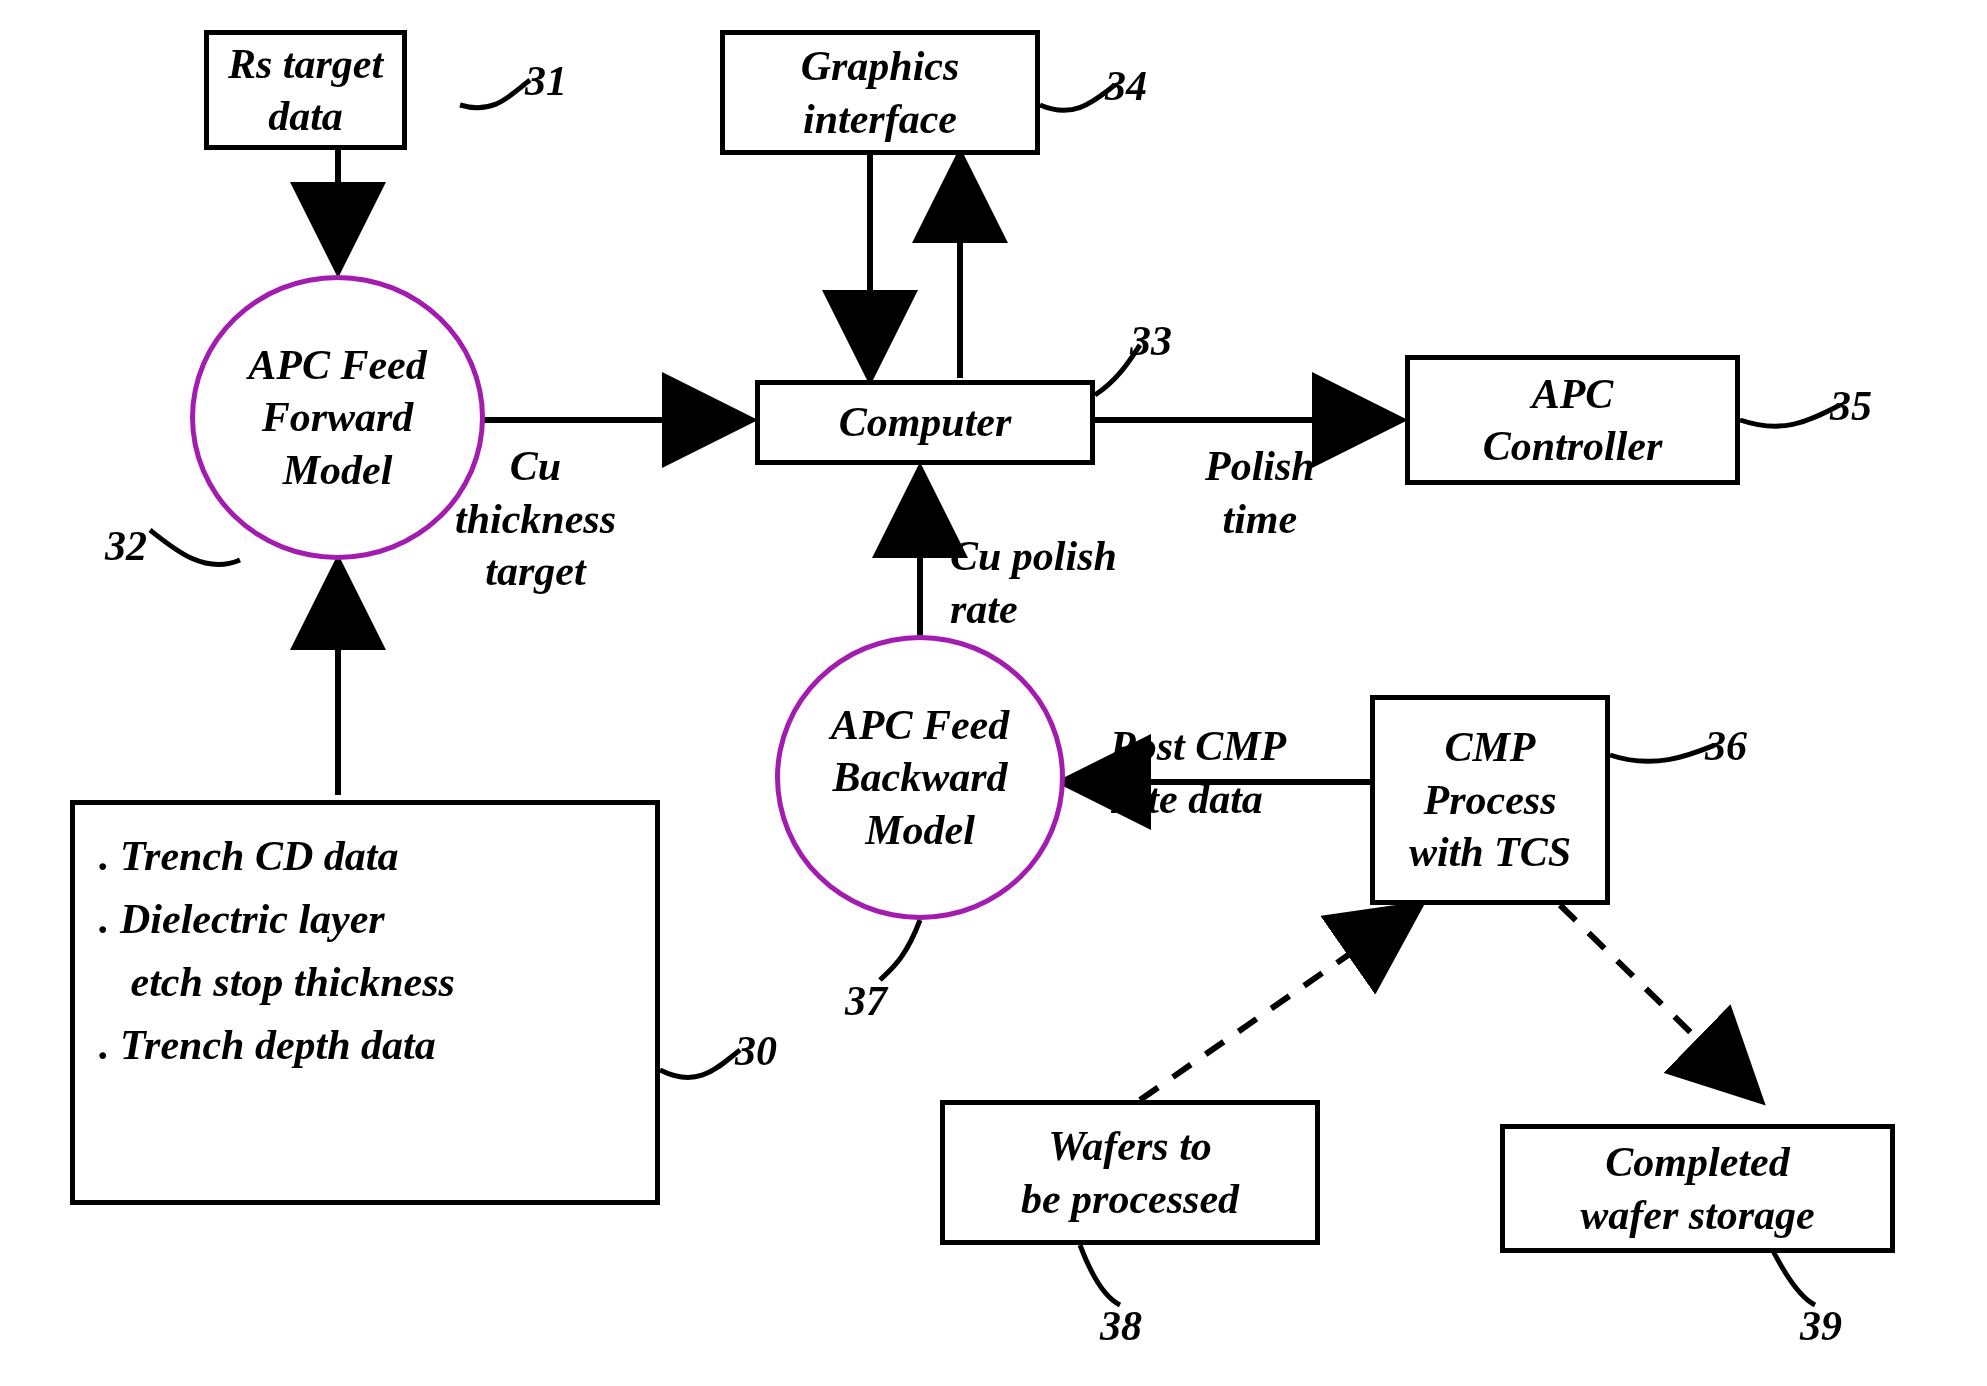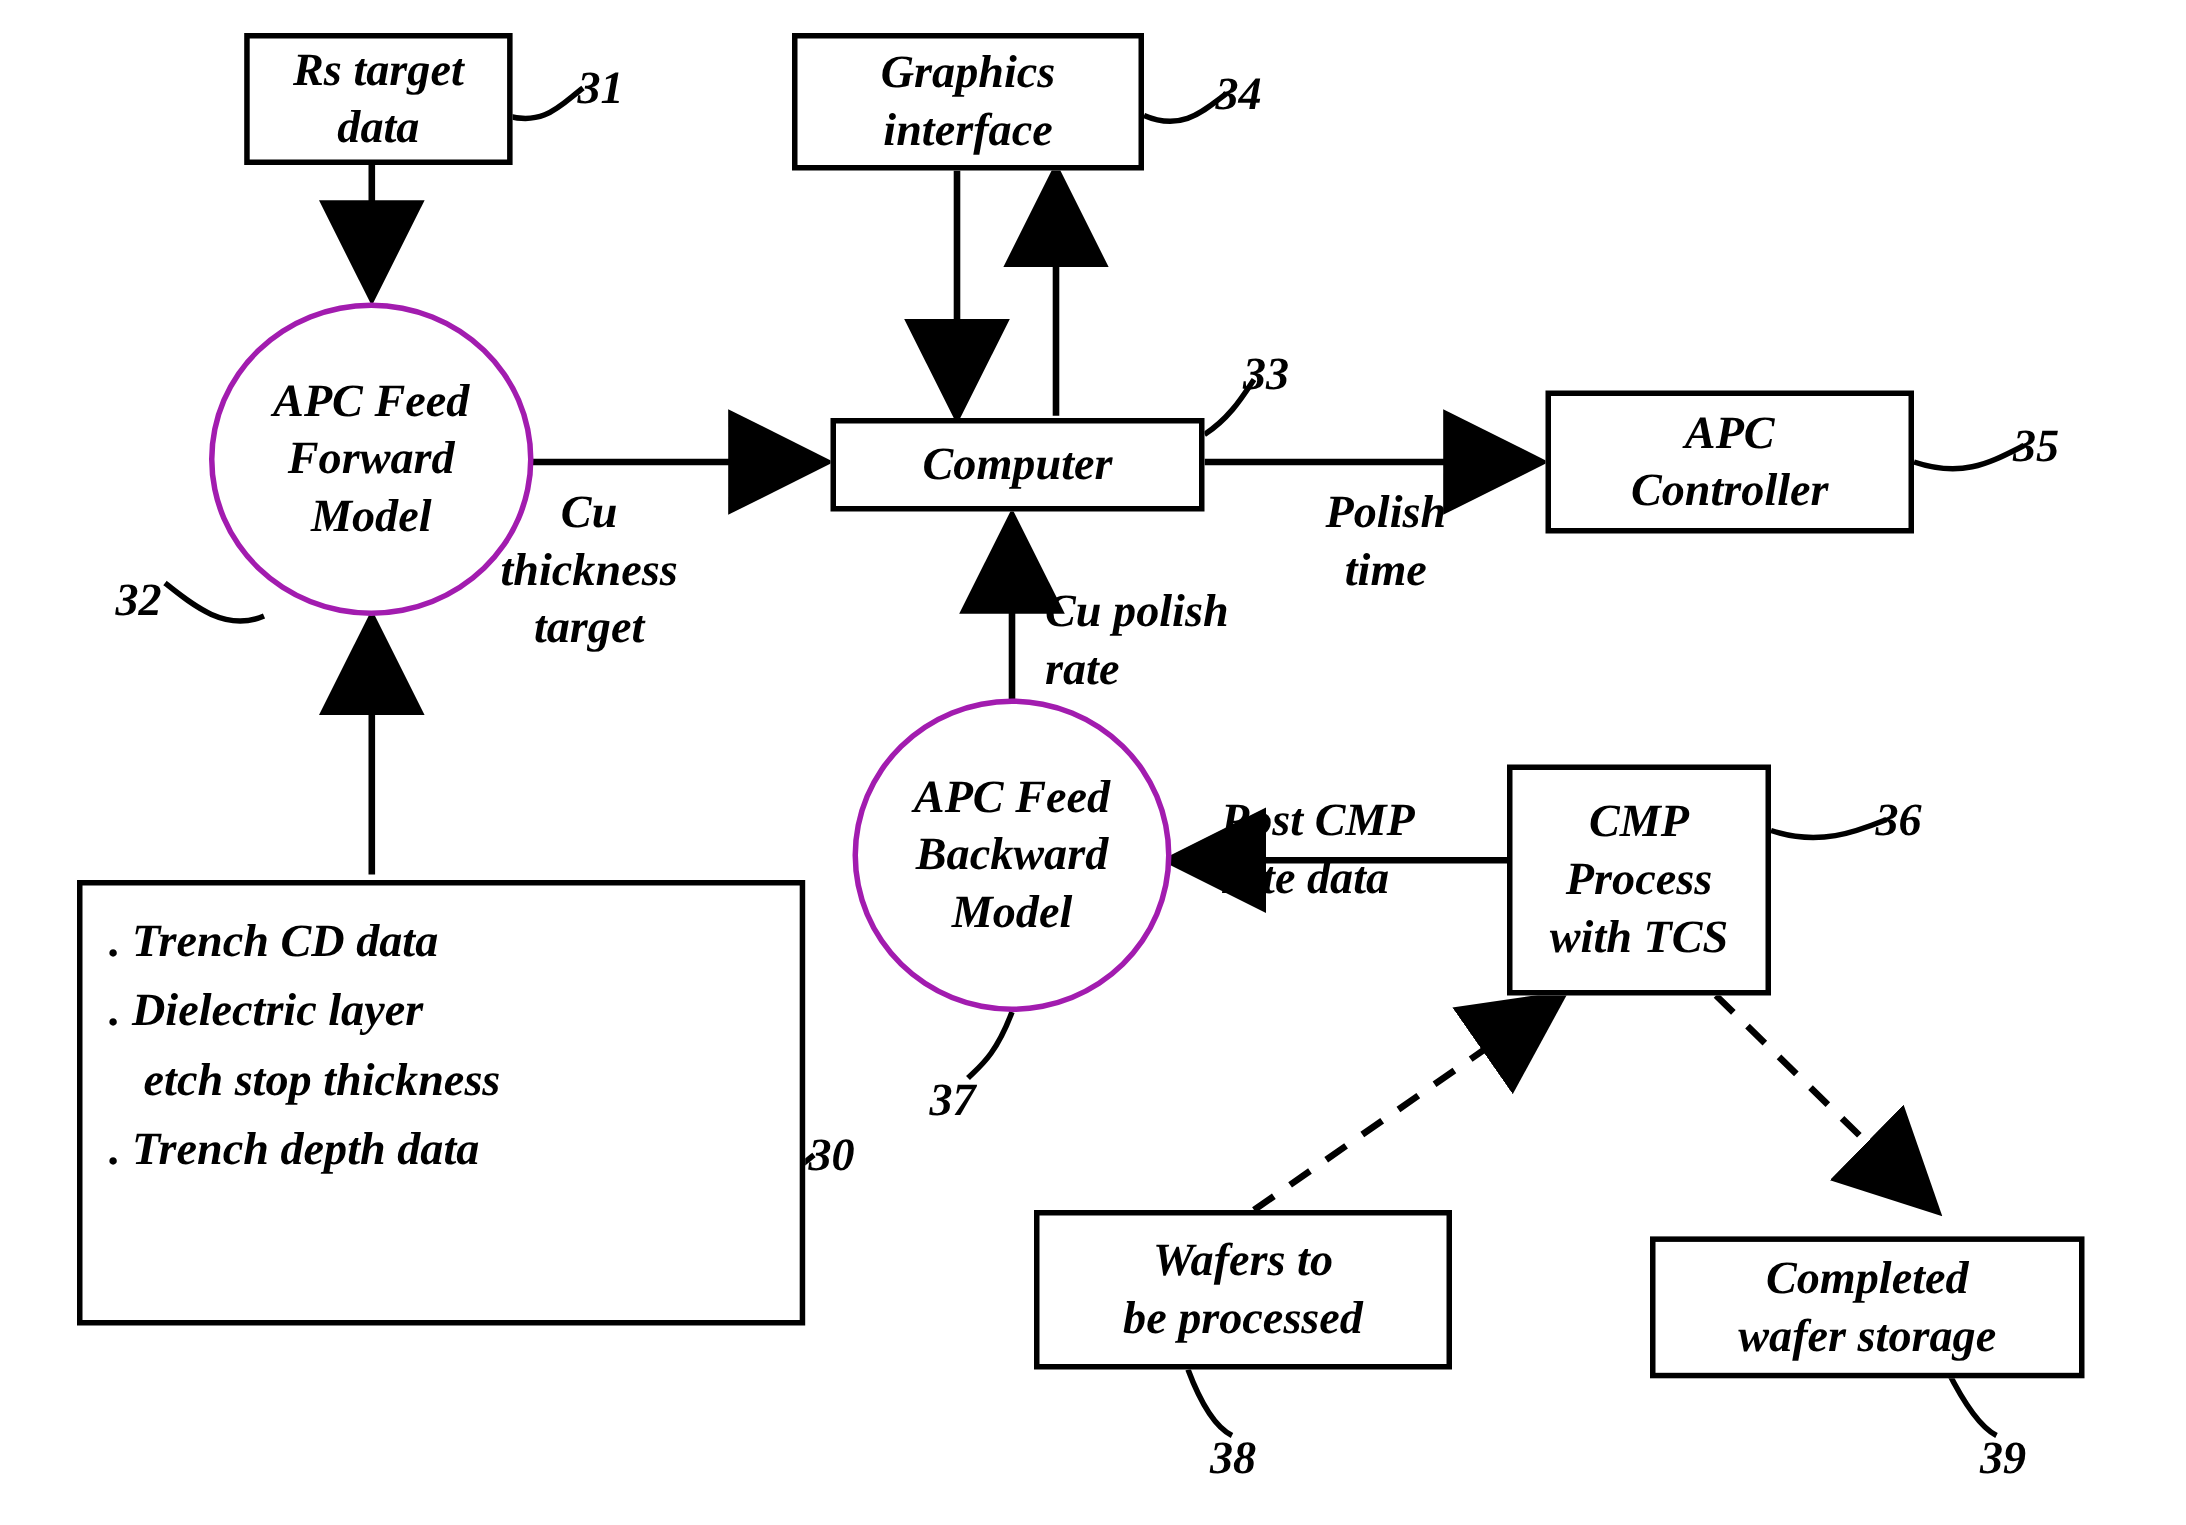--- a/index.html
+++ b/index.html
@@ -55,32 +55,32 @@
     <path d="M 660 1070 C 700 1090 720 1065 740 1050" stroke="#000" stroke-width="5" fill="none"></path>
     <path d="M 1040 105 C 1075 120 1095 100 1115 85" stroke="#000" stroke-width="5" fill="none"></path>
     <path d="M 1095 395 C 1118 380 1130 360 1140 345" stroke="#000" stroke-width="5" fill="none"></path>
     <path d="M 1740 420 C 1785 435 1810 420 1840 405" stroke="#000" stroke-width="5" fill="none"></path>
     <path d="M 1610 755 C 1655 770 1690 755 1715 745" stroke="#000" stroke-width="5" fill="none"></path>
     <path d="M 920 920 C 905 960 890 970 880 980" stroke="#000" stroke-width="5" fill="none"></path>
     <path d="M 1080 1245 C 1095 1285 1110 1300 1120 1305" stroke="#000" stroke-width="5" fill="none"></path>
     <path d="M 1770 1245 C 1790 1285 1805 1300 1815 1305" stroke="#000" stroke-width="5" fill="none"></path>
   </svg>
 
-  <div class="box" style="left:222px;top:30px;width:244px;height:120px">
+  <div class="box" style="left:204px;top:30px;width:203px;height:120px">
     <span style="white-space: pre;">Rs target
 data</span>
   </div>
 
   <div class="circle" style="left:190px;top:275px;width:295px;height:285px">
     <span style="white-space: pre;">APC Feed
 Forward
 Model</span>
   </div>
 
-  <div class="listbox" style="left:70px;top:800px;width:662px;height:405px">
+  <div class="listbox" style="left:70px;top:800px;width:590px;height:405px">
     <div>. Trench CD data</div>
     <div style="white-space: pre;">. Dielectric layer
    etch stop thickness</div>
     <div>. Trench depth data</div>
   </div>
 
   <div class="box" style="left:720px;top:30px;width:320px;height:125px">
     <span style="white-space: pre;">Graphics
 interface</span>
   </div>

